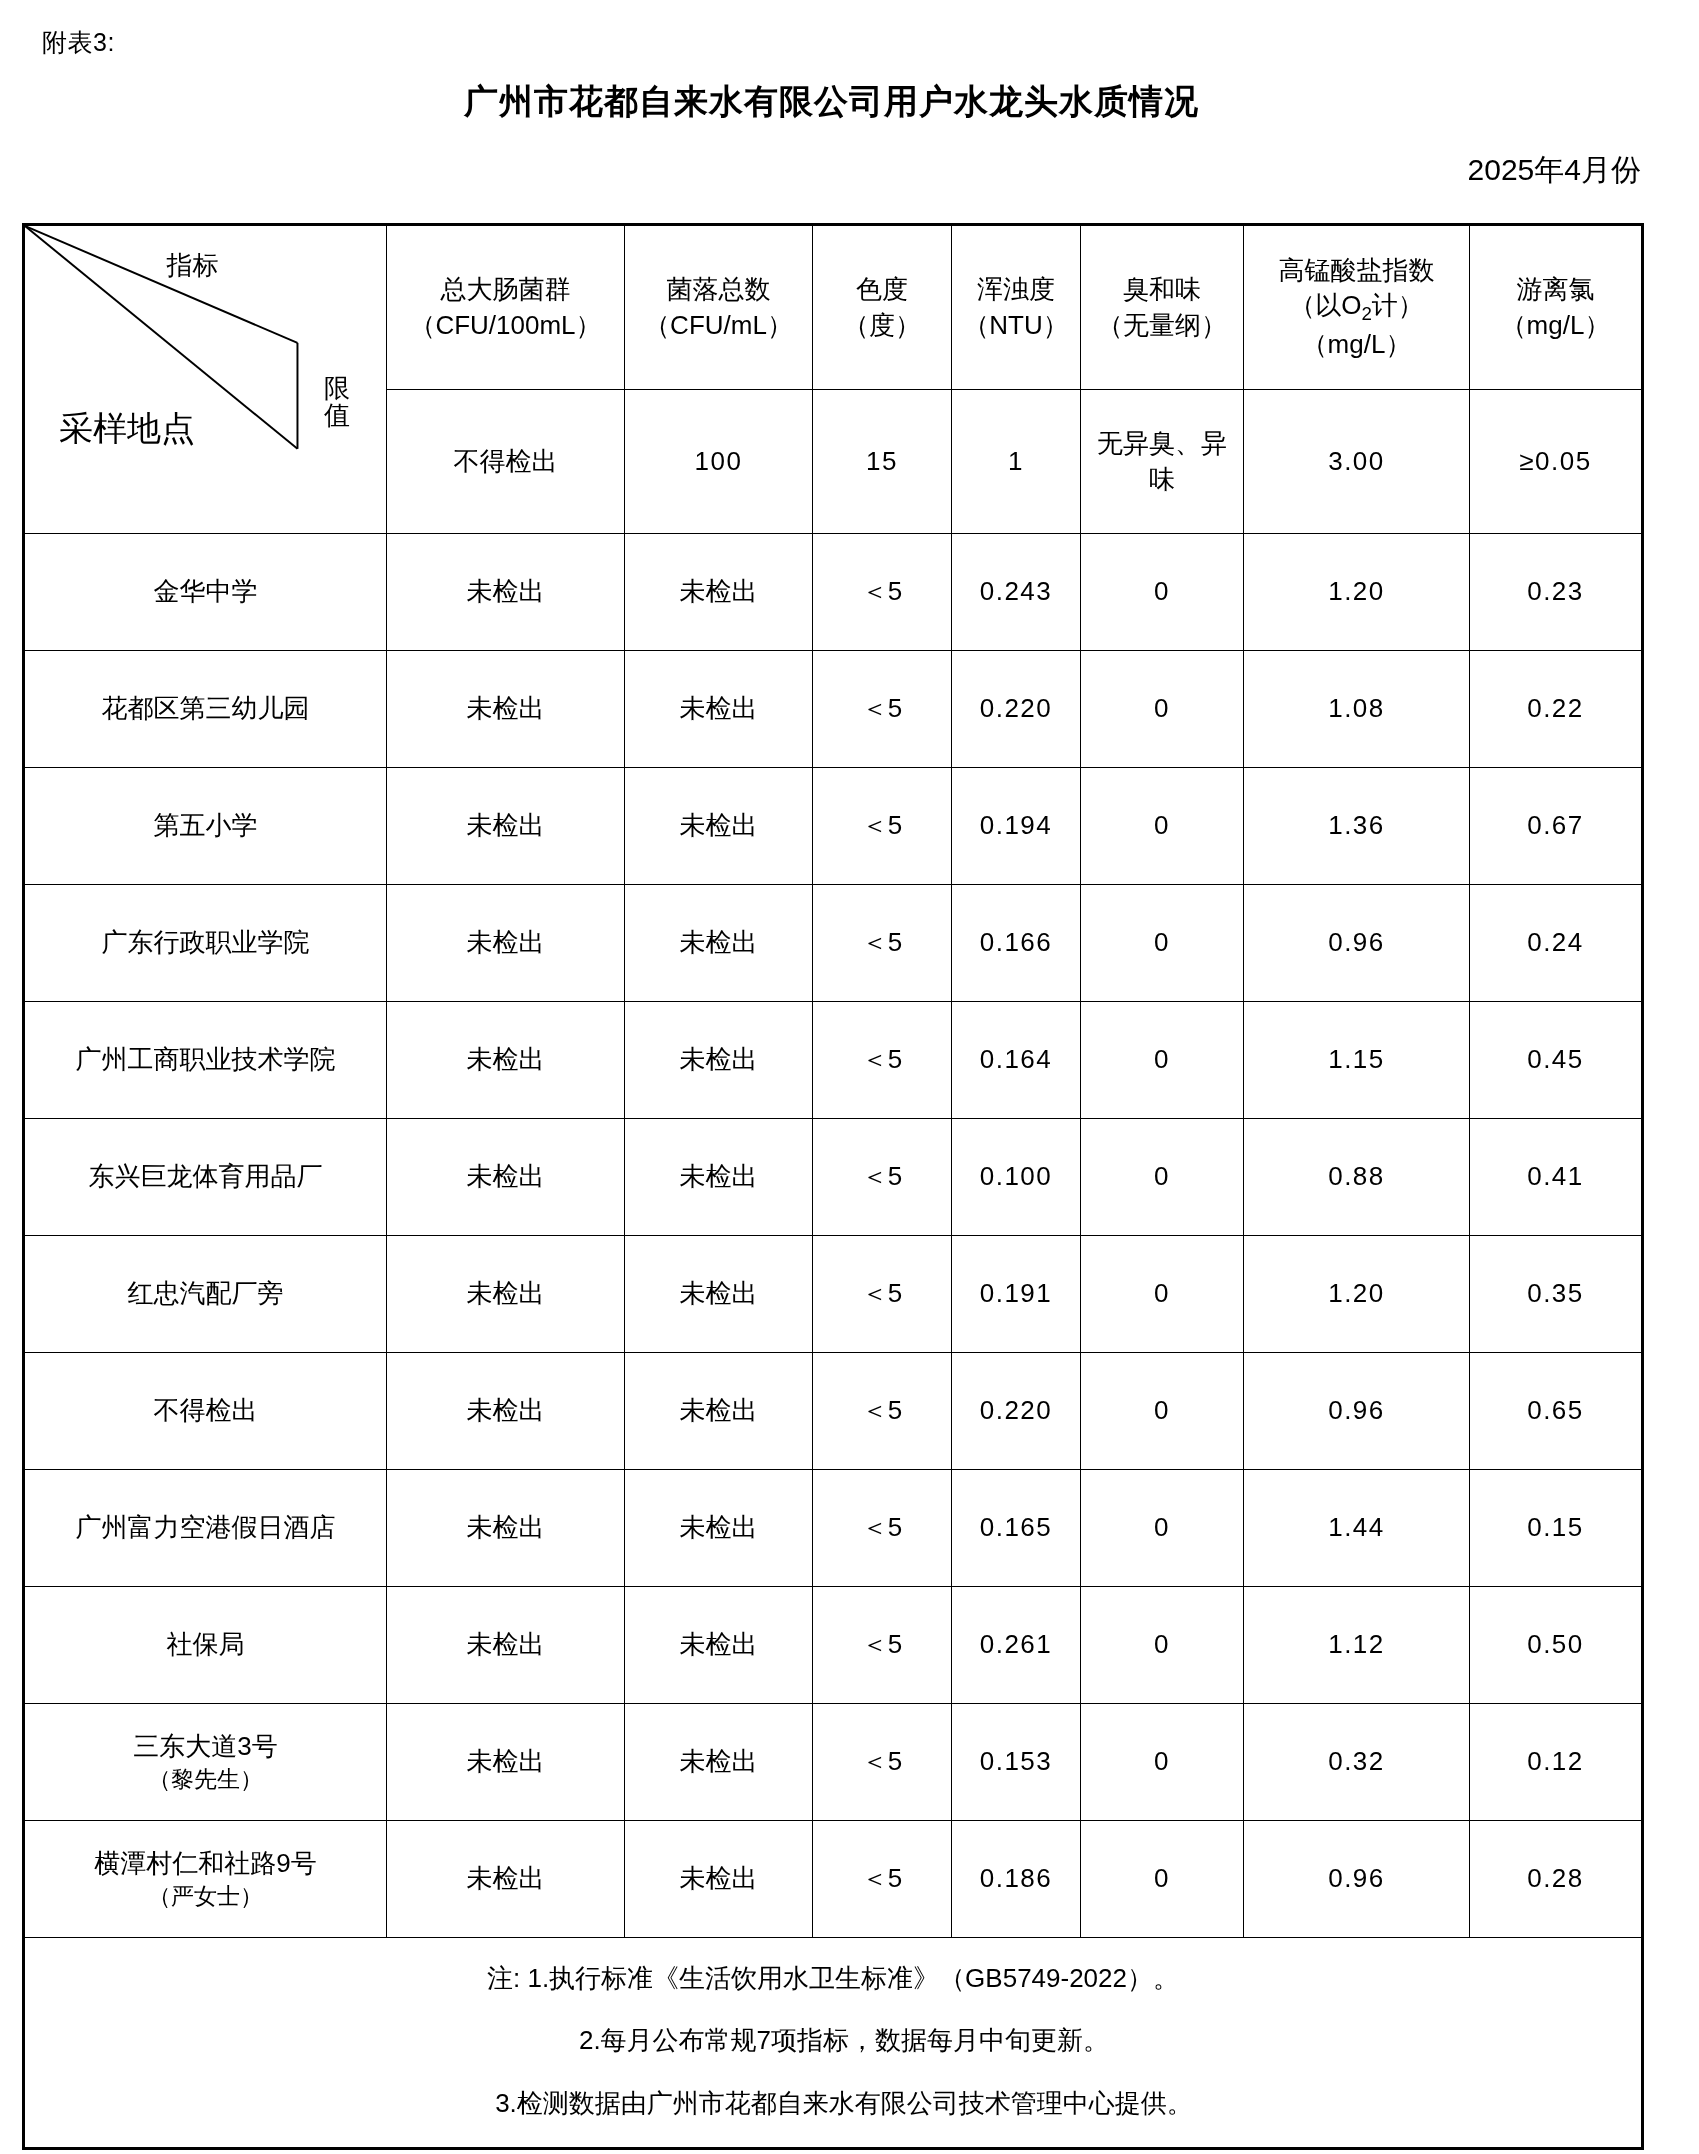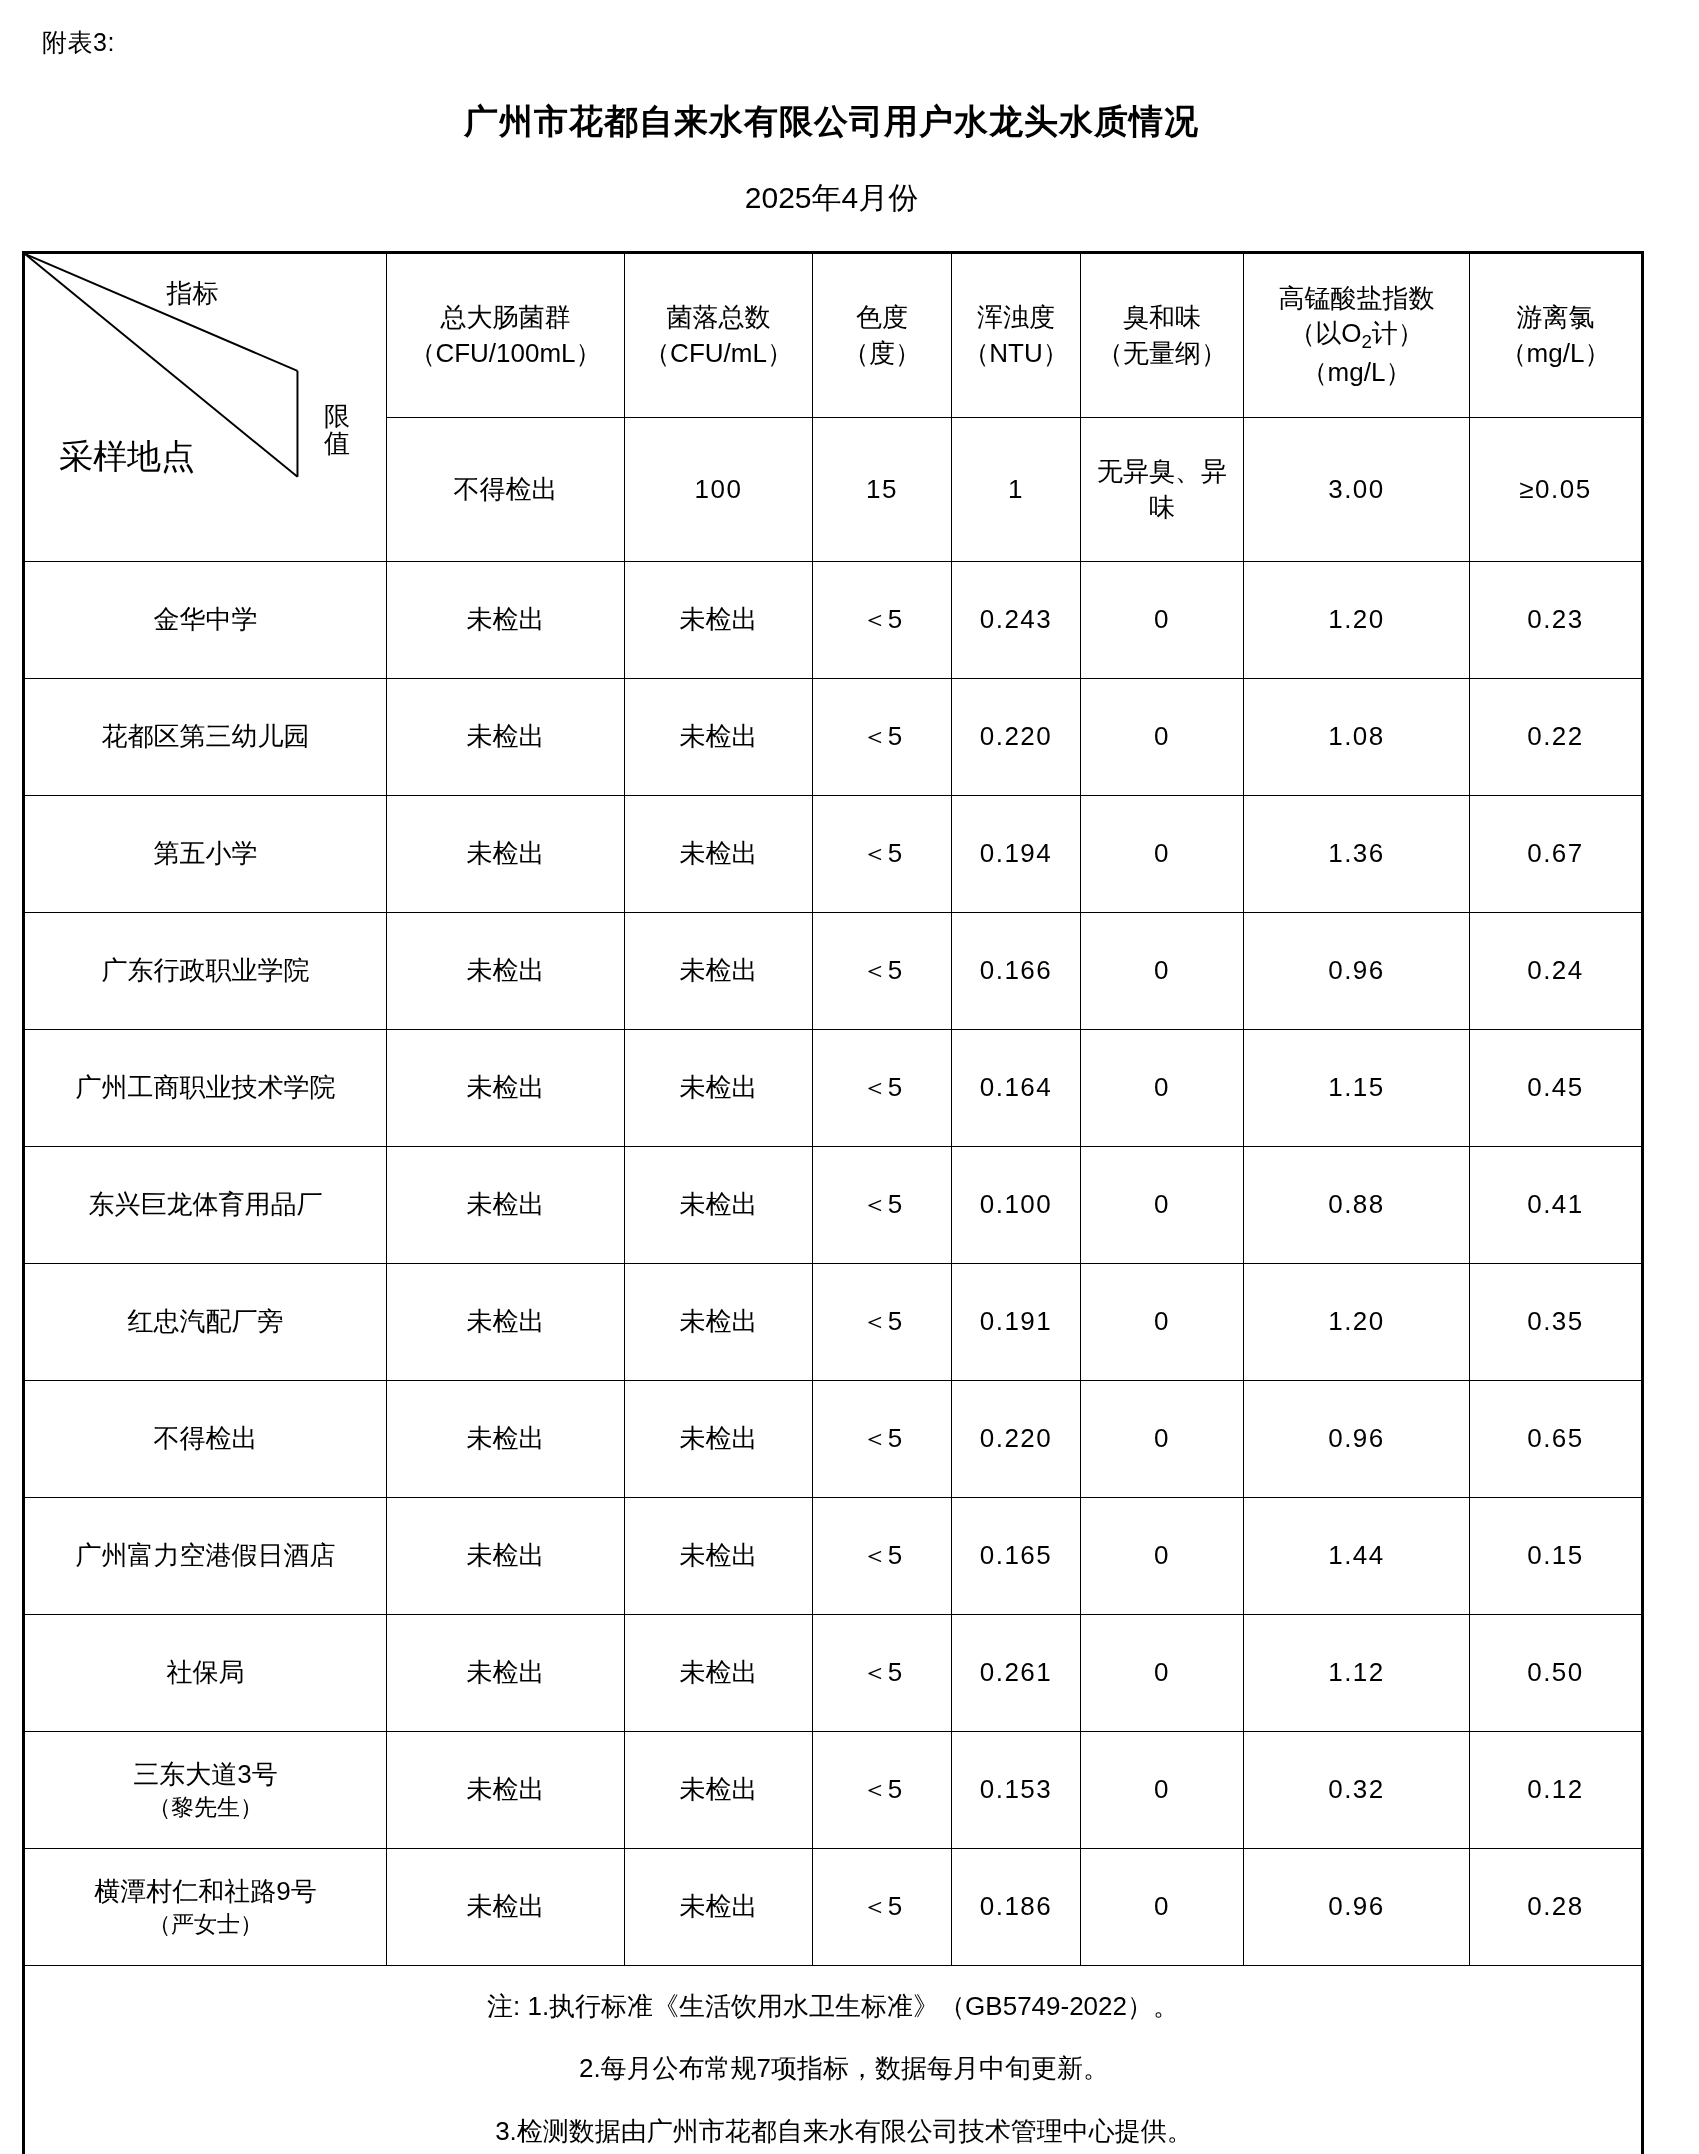--- a/index.html
+++ b/index.html
@@ -20,28 +20,28 @@
   .attach-label {
     font-size: 25px;
     font-family: "Liberation Sans", sans-serif;
     margin: 8px 0 0 20px;
     letter-spacing: 0.5px;
   }
   .doc-title {
     text-align: center;
     font-size: 34px;
     font-weight: bold;
-    margin-top: 40px;
+    margin-top: 20px;
     letter-spacing: 1px;
     font-family: "Liberation Sans", sans-serif;
   }
   .doc-subtitle {
-    text-align: center;
+    text-align: right;
     font-size: 30px;
-    margin-top: 33px;
+    margin-top: 25px;
     margin-bottom: 32px;
     font-family: "Liberation Sans", sans-serif;
   }
   table.wq {
     border-collapse: collapse;
     width: 1619px;
     margin: 0 auto;
     table-layout: fixed;
     border: 3px solid #000;
   }

